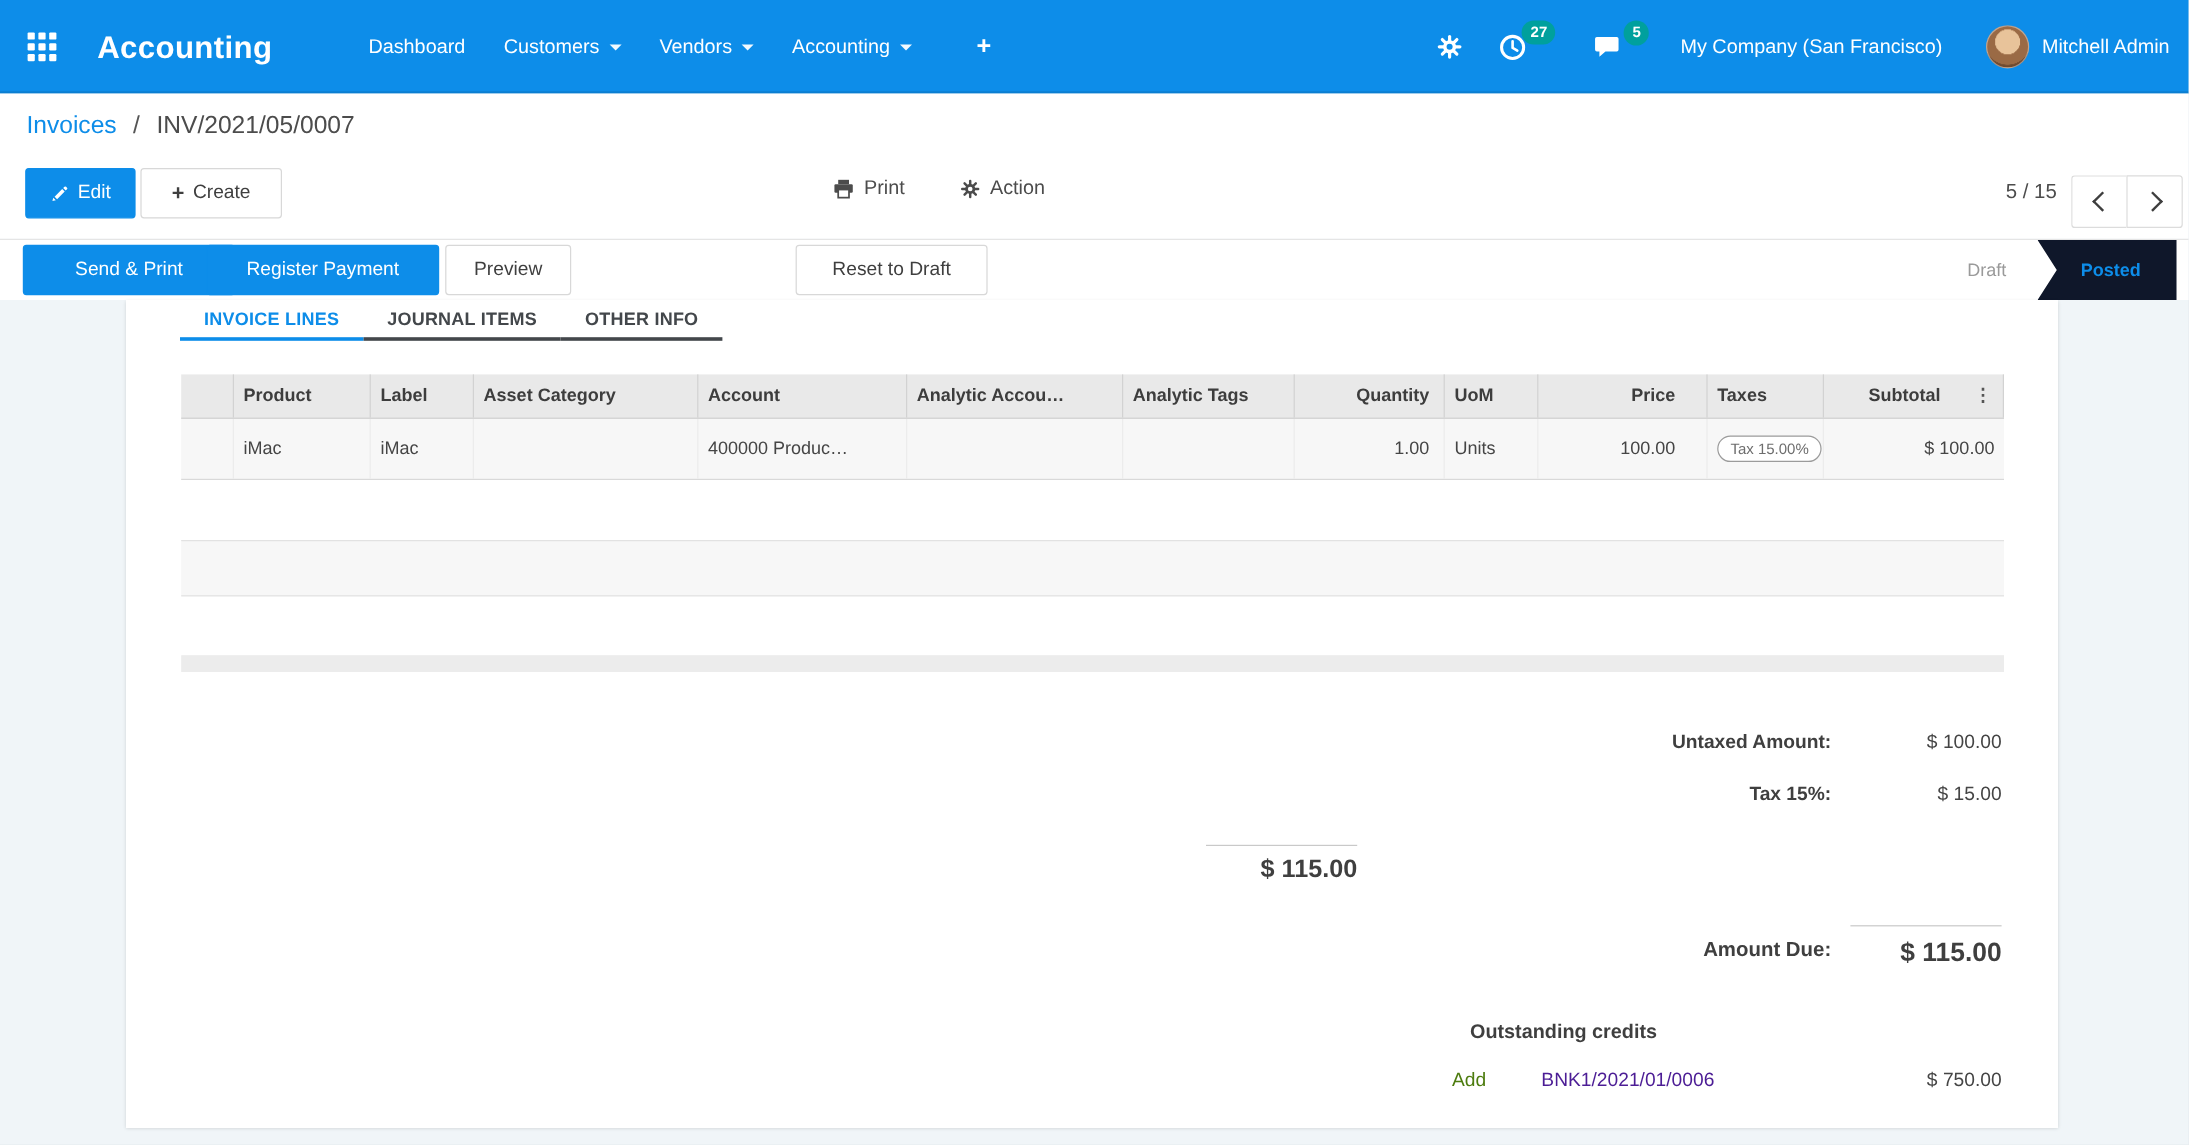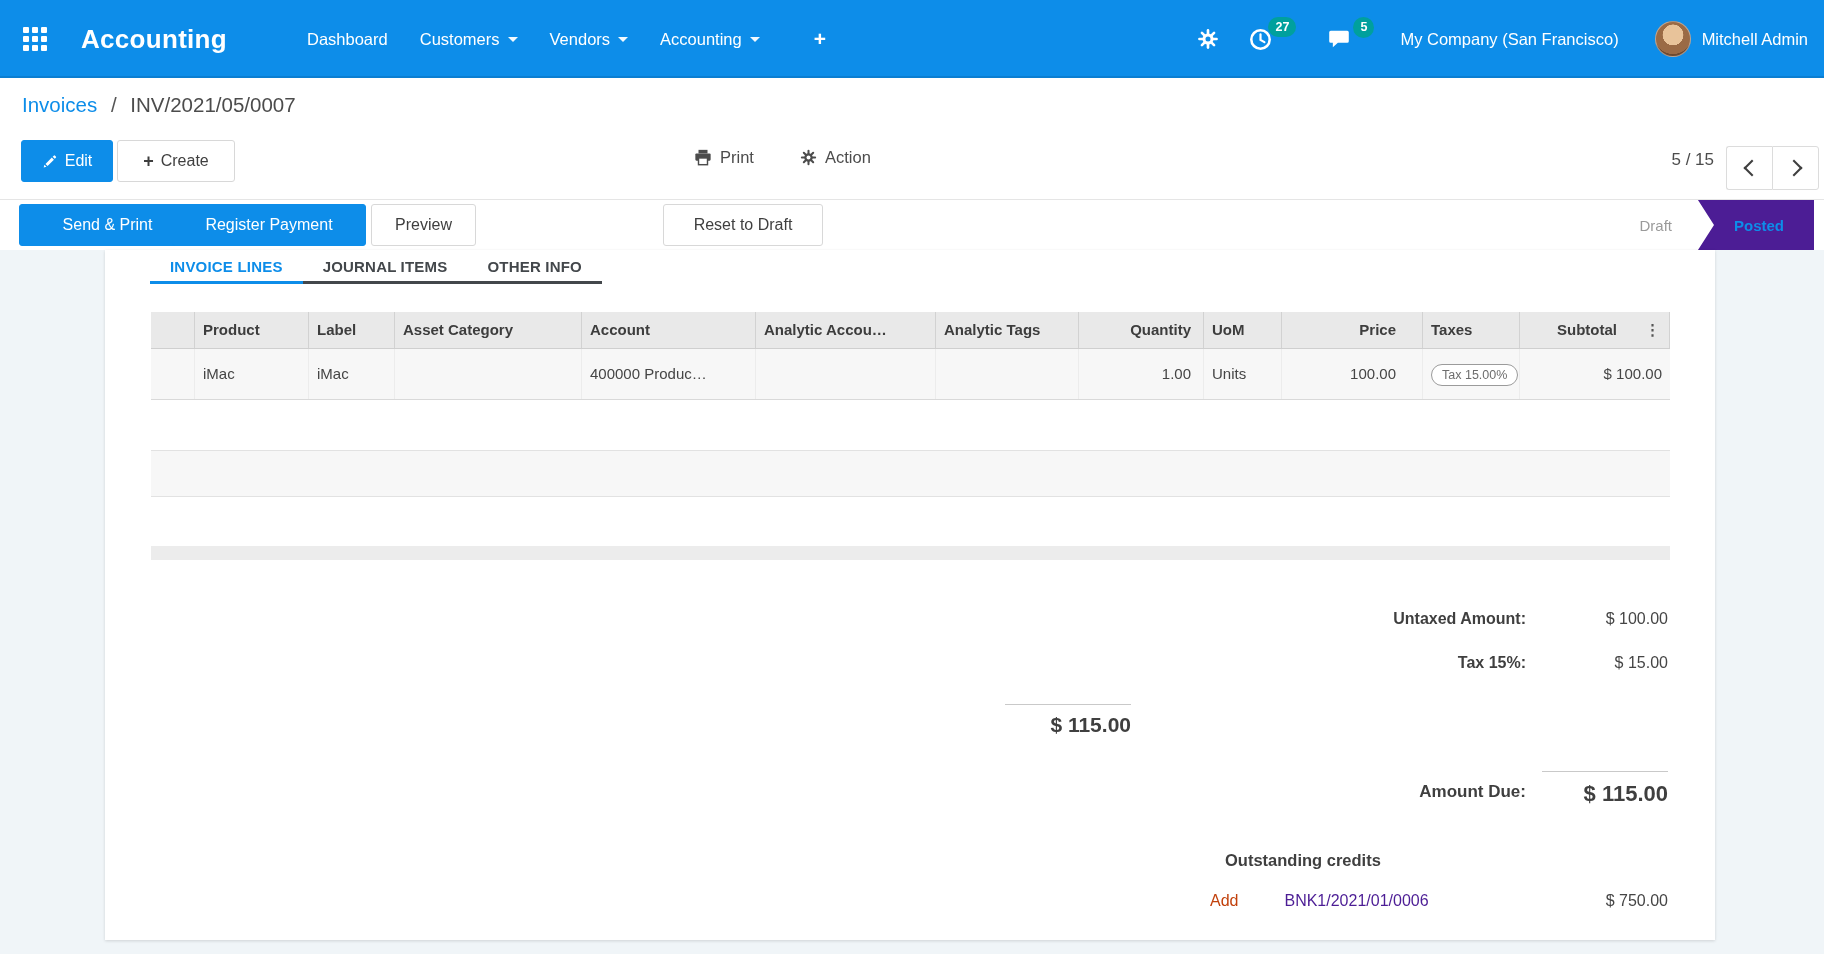--- a/index.html
+++ b/index.html
@@ -61,21 +61,21 @@
   .statusbar{position:absolute;top:199px;left:0;width:100%;height:51px;background:#fff;border-top:1px solid #e5e5e5;box-sizing:border-box;}
   .sb-btn{position:absolute;top:4px;height:42px;}
   .sb-btn.b0{left:19px;width:177px;}
   .sb-btn.b1{left:172px;width:194px;}
   .sb-btn.b2{left:371px;width:105px;}
   .sb-btn.b3{left:480px;width:178px;}
   .sb-btn.b4{left:663px;width:160px;}
   .states{position:absolute;right:10px;top:0;height:50px;display:flex;}
   .step{display:flex;align-items:center;padding:0 26px;font-size:15px;cursor:pointer;}
   .step.inactive{color:#9a9a9a;background:#fff;}
-  .step.active{background:#4c1d95;color:#0d8de9;font-weight:bold;padding:0 30px 0 36px;
+  .step.active{background:#0f172a;color:#0d8de9;font-weight:bold;padding:0 30px 0 36px;
                clip-path:polygon(0 0,16px 50%,0 100%,100% 100%,100% 0);}
 
   
   .sheet{position:absolute;left:105px;top:250px;width:1610px;height:690px;background:#fff;
          box-shadow:0 1px 3px rgba(0,0,0,.14);}
   .tabs{position:absolute;left:45px;top:0;display:flex;}
   .tab{padding:8px 20px 6px;font-size:15px;font-weight:bold;letter-spacing:.2px;color:#43474b;
        border-bottom:3px solid #43474b;white-space:nowrap;cursor:pointer;}
   .tab.active{color:#0d8de9;border-bottom-color:#0d8de9;}
 
@@ -109,21 +109,21 @@
   .trow.r1{top:360px;}
   .trow.r2{top:404px;}
   .trow.r3{top:454px;align-items:flex-end;}
   .trow.r3 .lbl{padding-bottom:4px;}
   .trow.r3 .val{border-top:1px solid #c9c9c9;padding-top:8px;font-size:21px;font-weight:bold;color:#3f3f3f;}
   .trow.r4{top:521px;align-items:flex-end;}
   .trow.r4 .lbl{font-size:17px;padding-bottom:5px;}
   .trow.r4 .val{border-top:1px solid #c9c9c9;padding-top:9px;font-size:22px;font-weight:bold;color:#3f3f3f;}
   .out-title{position:absolute;left:1120px;top:601px;font-size:16.5px;font-weight:bold;color:#3f3f3f;}
   .out-row{position:absolute;left:1087px;top:642px;width:476px;display:flex;align-items:center;font-size:16px;}
-  .out-add{color:#c2410c;cursor:pointer;margin-left:18px;}
+  .out-add{color:#4d7c0f;cursor:pointer;margin-left:18px;}
   .out-ref{margin-left:46px;color:#4c1d95;}
   .out-amt{margin-left:auto;color:#454545;}
 </style>
 </head>
 <body>
 
 <div class="screen">
 
   <div class="topbar">
     <div class="grid-icon">

